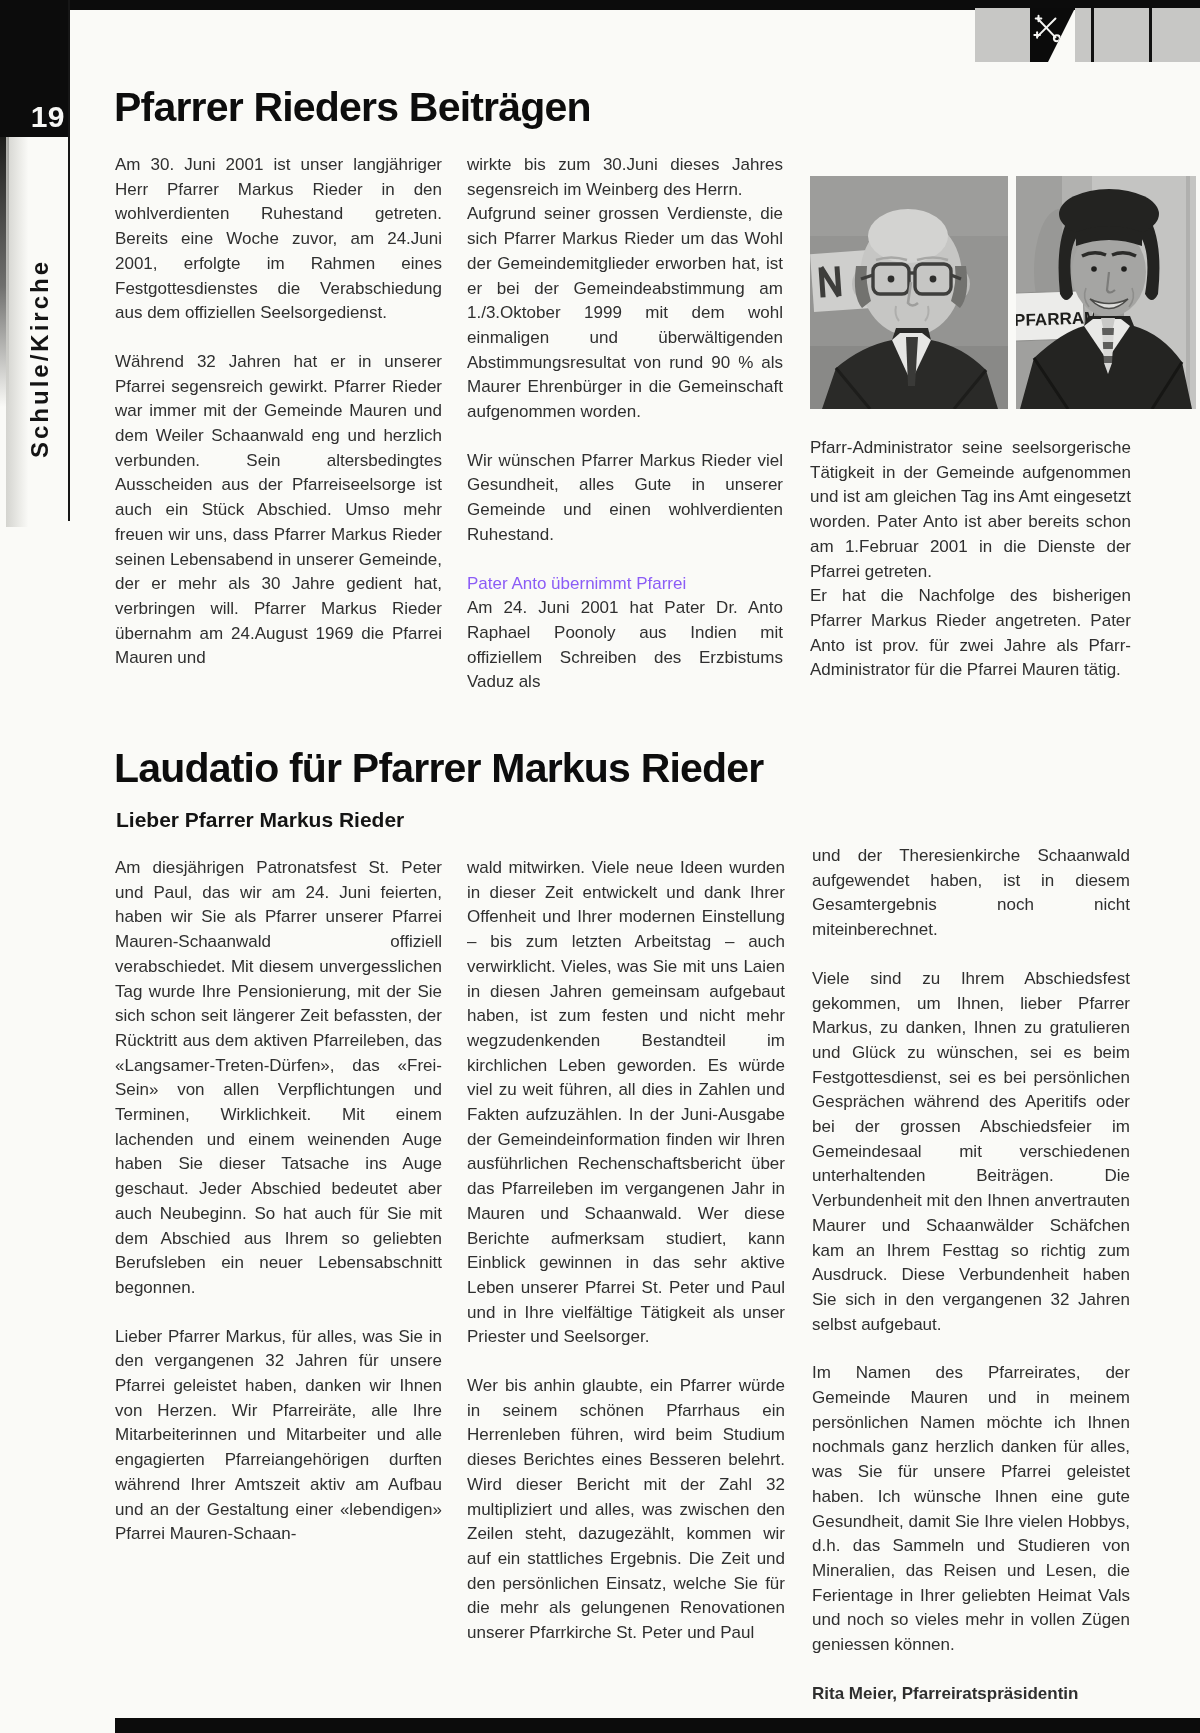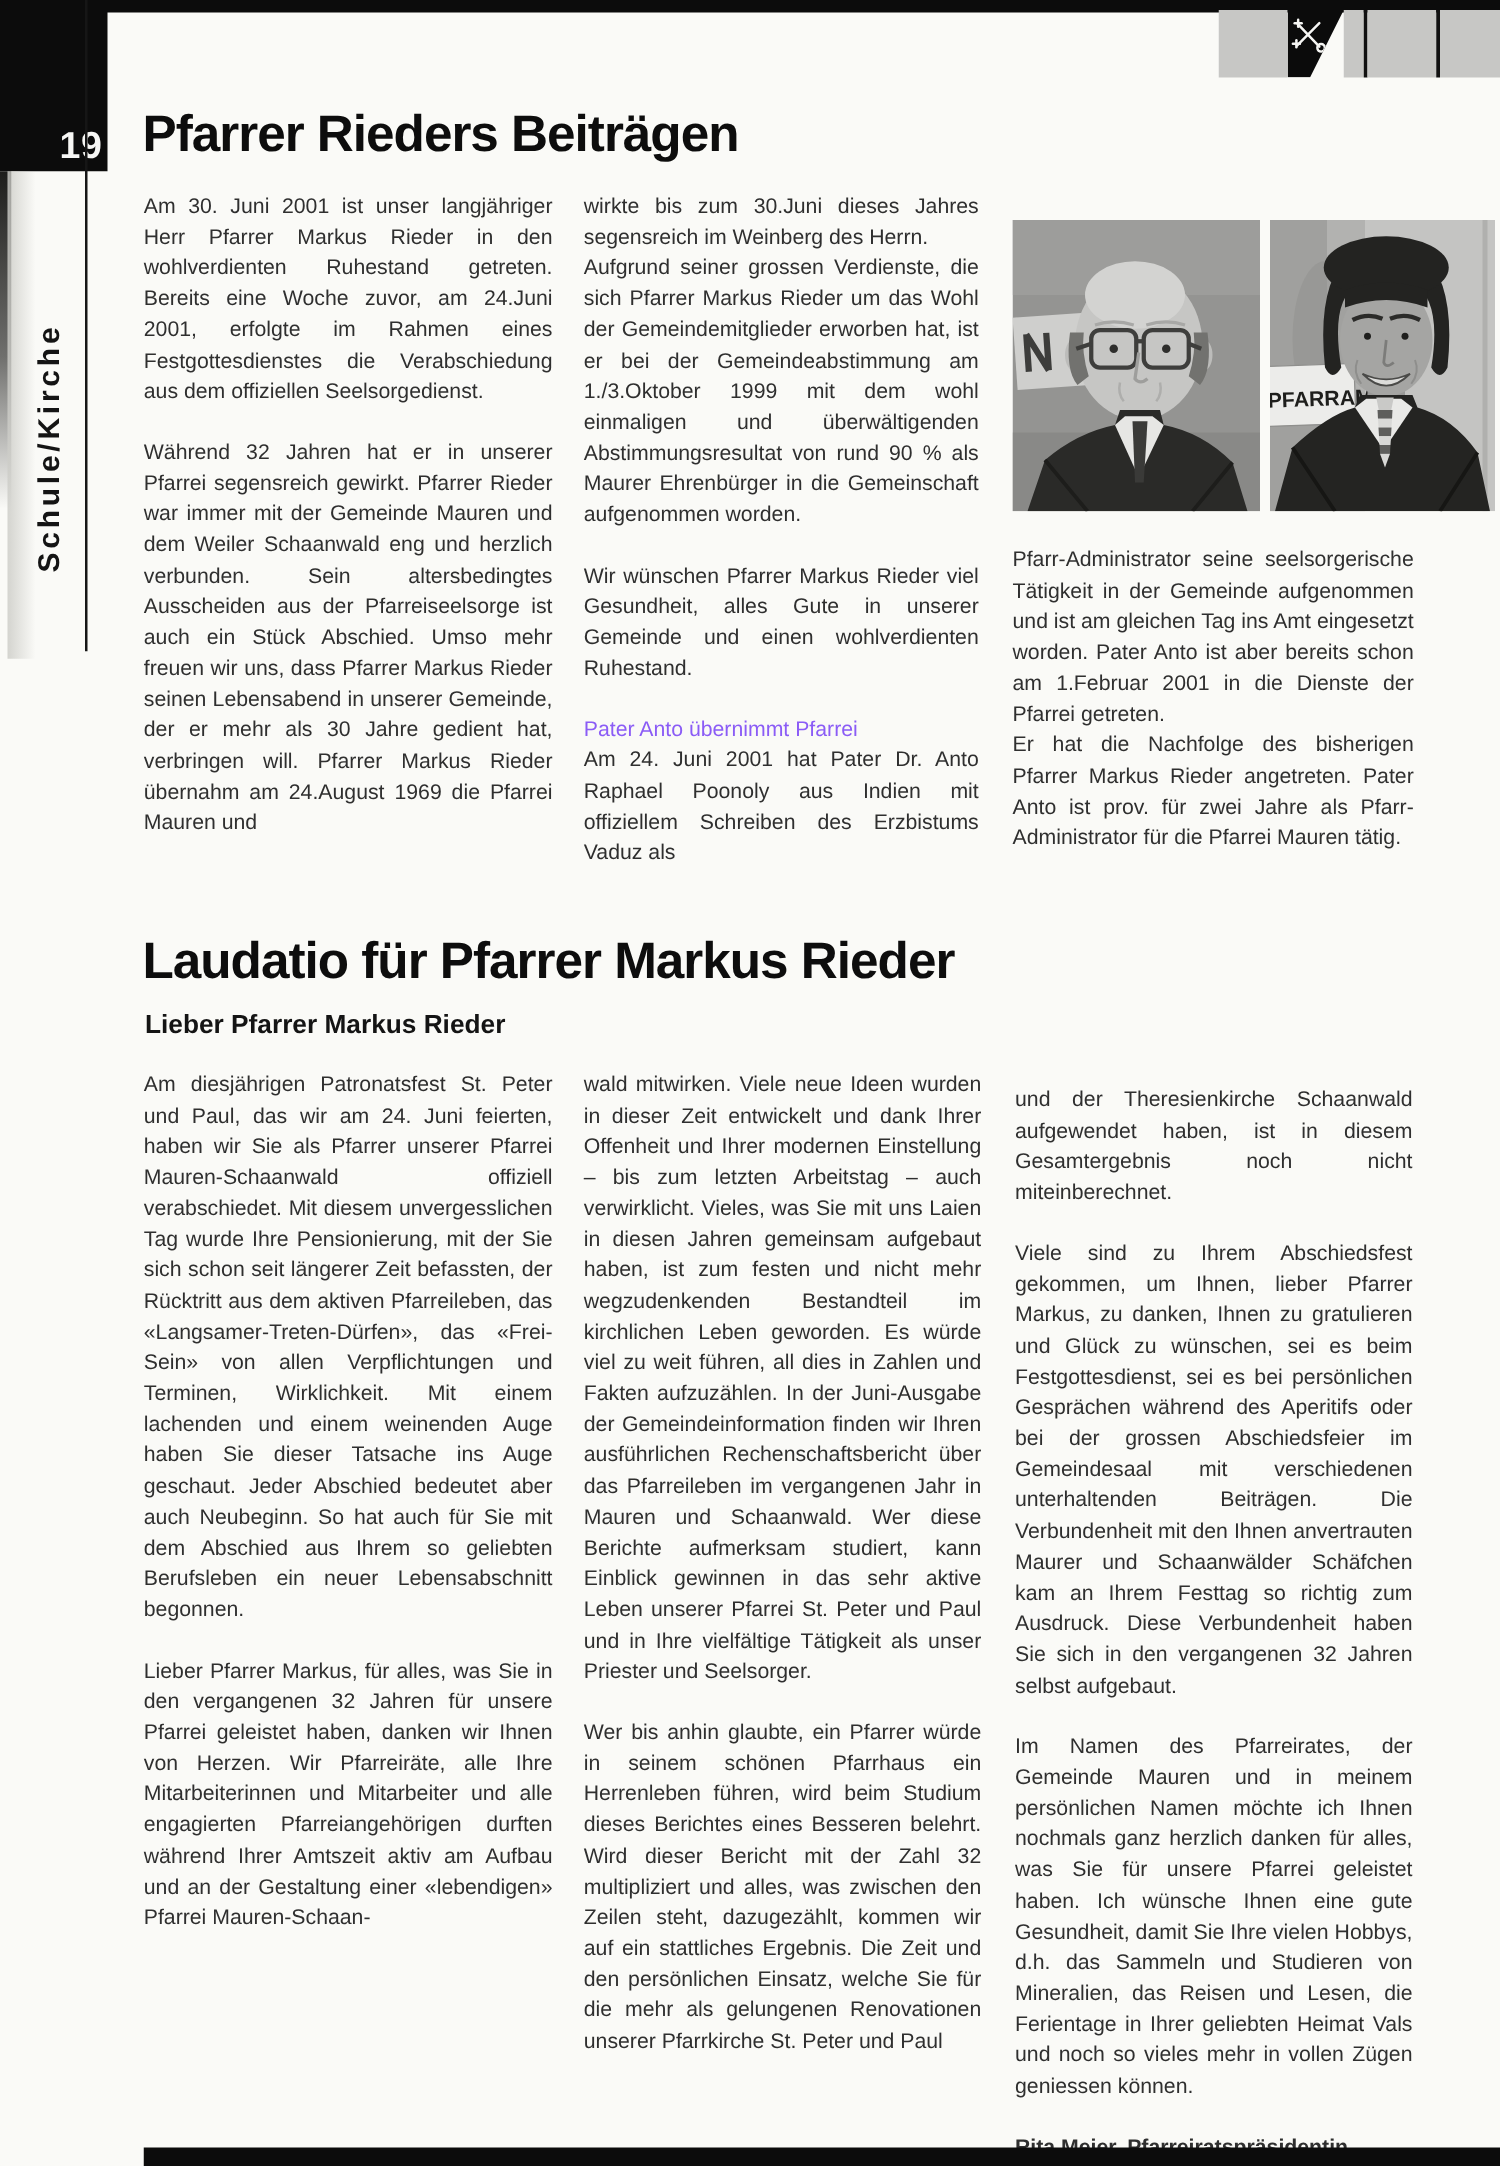--- a/index.html
+++ b/index.html
@@ -9,21 +9,21 @@
     font-family:"Liberation Sans","DejaVu Sans",sans-serif;
     color:#2f2f2f;
   }
   svg { display:block; font-family:inherit; }
 
   
   .top-bar { position:absolute; left:0; top:0; width:1200px; height:10px; background:#0c0c0c; }
   .bottom-bar { position:absolute; left:115px; top:1718px; width:1085px; height:15px; background:#0c0c0c; }
 
   
-  .corner-block { position:absolute; left:0; top:0; width:86px; height:137px; background:#0c0c0c; }
+  .corner-block { position:absolute; left:0; top:0; width:69px; height:137px; background:#0c0c0c; }
   .page-num { position:absolute; right:4px; bottom:3px; font-size:30px; font-weight:700; color:#f7f7f5; letter-spacing:0.5px; }
   .sidebar-rule { position:absolute; left:68px; top:0; width:2px; height:521px; background:#161616; }
   .edge-shade { position:absolute; left:0; top:137px; width:9px; height:270px;
     background:linear-gradient(180deg,#1d1d1b 0%,#6f6f6d 55%,rgba(150,150,148,0) 100%); }
   .edge-mottle { position:absolute; left:6px; top:137px; width:28px; height:390px;
     background:linear-gradient(90deg,rgba(205,205,200,0.85),rgba(250,250,247,0) 80%); }
   .vertical-label {
     position:absolute; left:26px; top:230px; width:40px; height:256px;
     writing-mode:vertical-rl; transform:rotate(180deg);
     font-size:24px; font-weight:700; letter-spacing:3px; color:#141414;
@@ -57,21 +57,21 @@
   .col p:last-child { margin-bottom:0; }
   .runhead { margin:0; font-size:17px; line-height:24.7px; font-weight:400; color:#8b5cf6; }
   .signature { margin-top:24px !important; text-align:center;font-weight:bold; }
 
   .a1c1 { left:115px; top:153px; width:327px; }
   .a1c2 { left:467px; top:153px; width:316px; }
   .a1c3 { left:810px; top:436px; width:321px; }
 
   .a2c1 { left:115px; top:856px; width:327px; }
   .a2c2 { left:467px; top:856px; width:318px; }
-  .a2c3 { left:812px; top:868px; width:318px; }
+  .a2c3 { left:812px; top:844px; width:318px; }
 
   
   .photo { position:absolute; top:176px; }
   .photo1 { left:810px; width:198px; height:233px; }
   .photo2 { left:1016px; width:180px; height:233px; }
   .photo svg { width:100%; height:100%; }
 </style>
 </head>
 <body>
 

